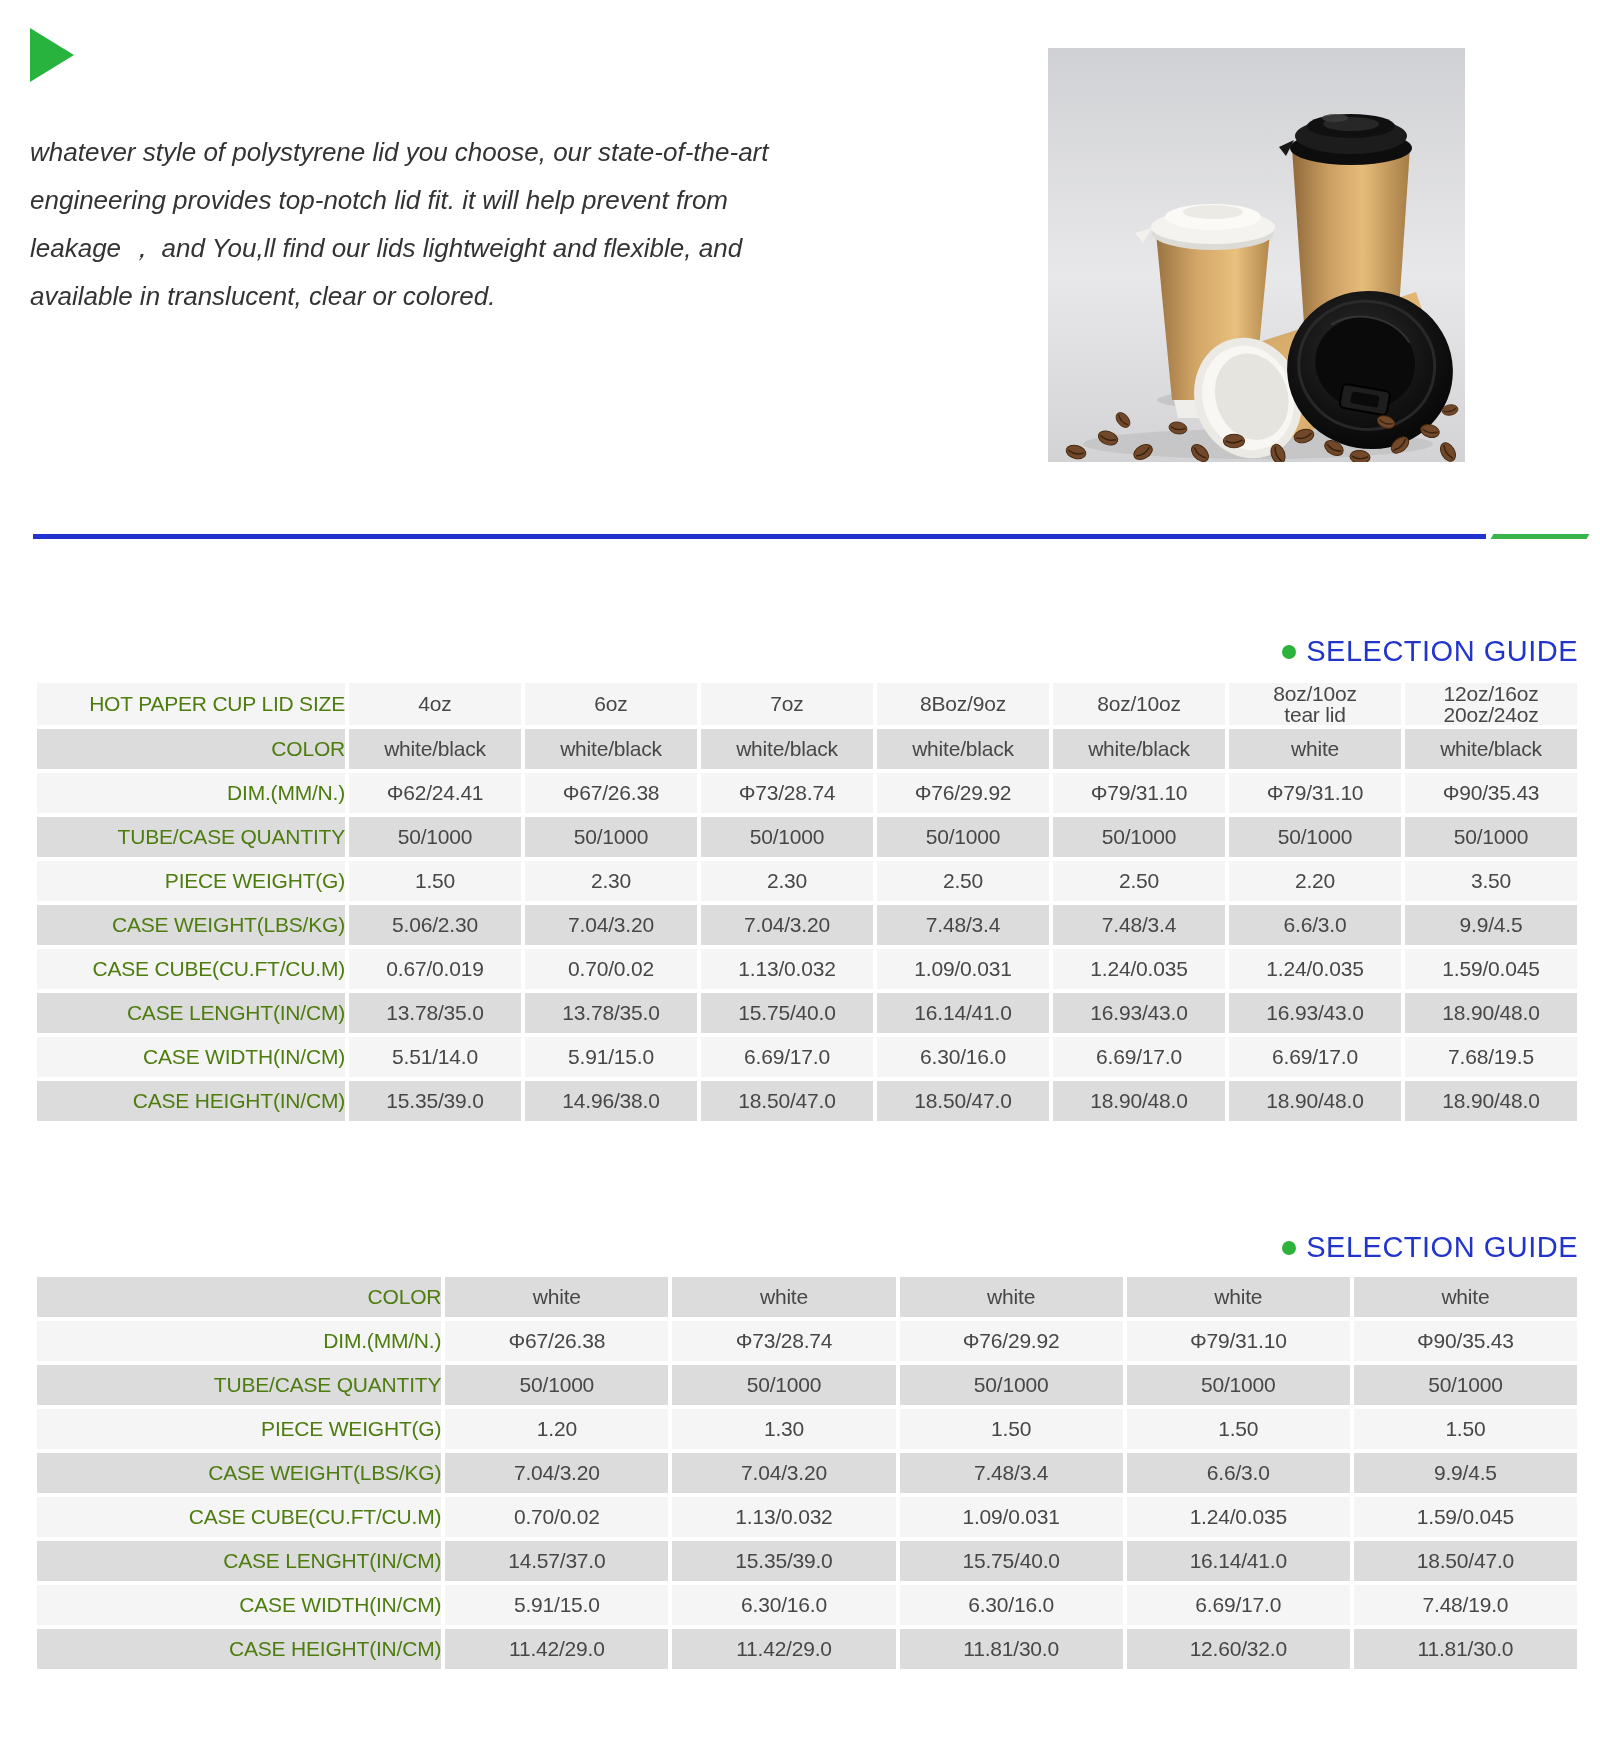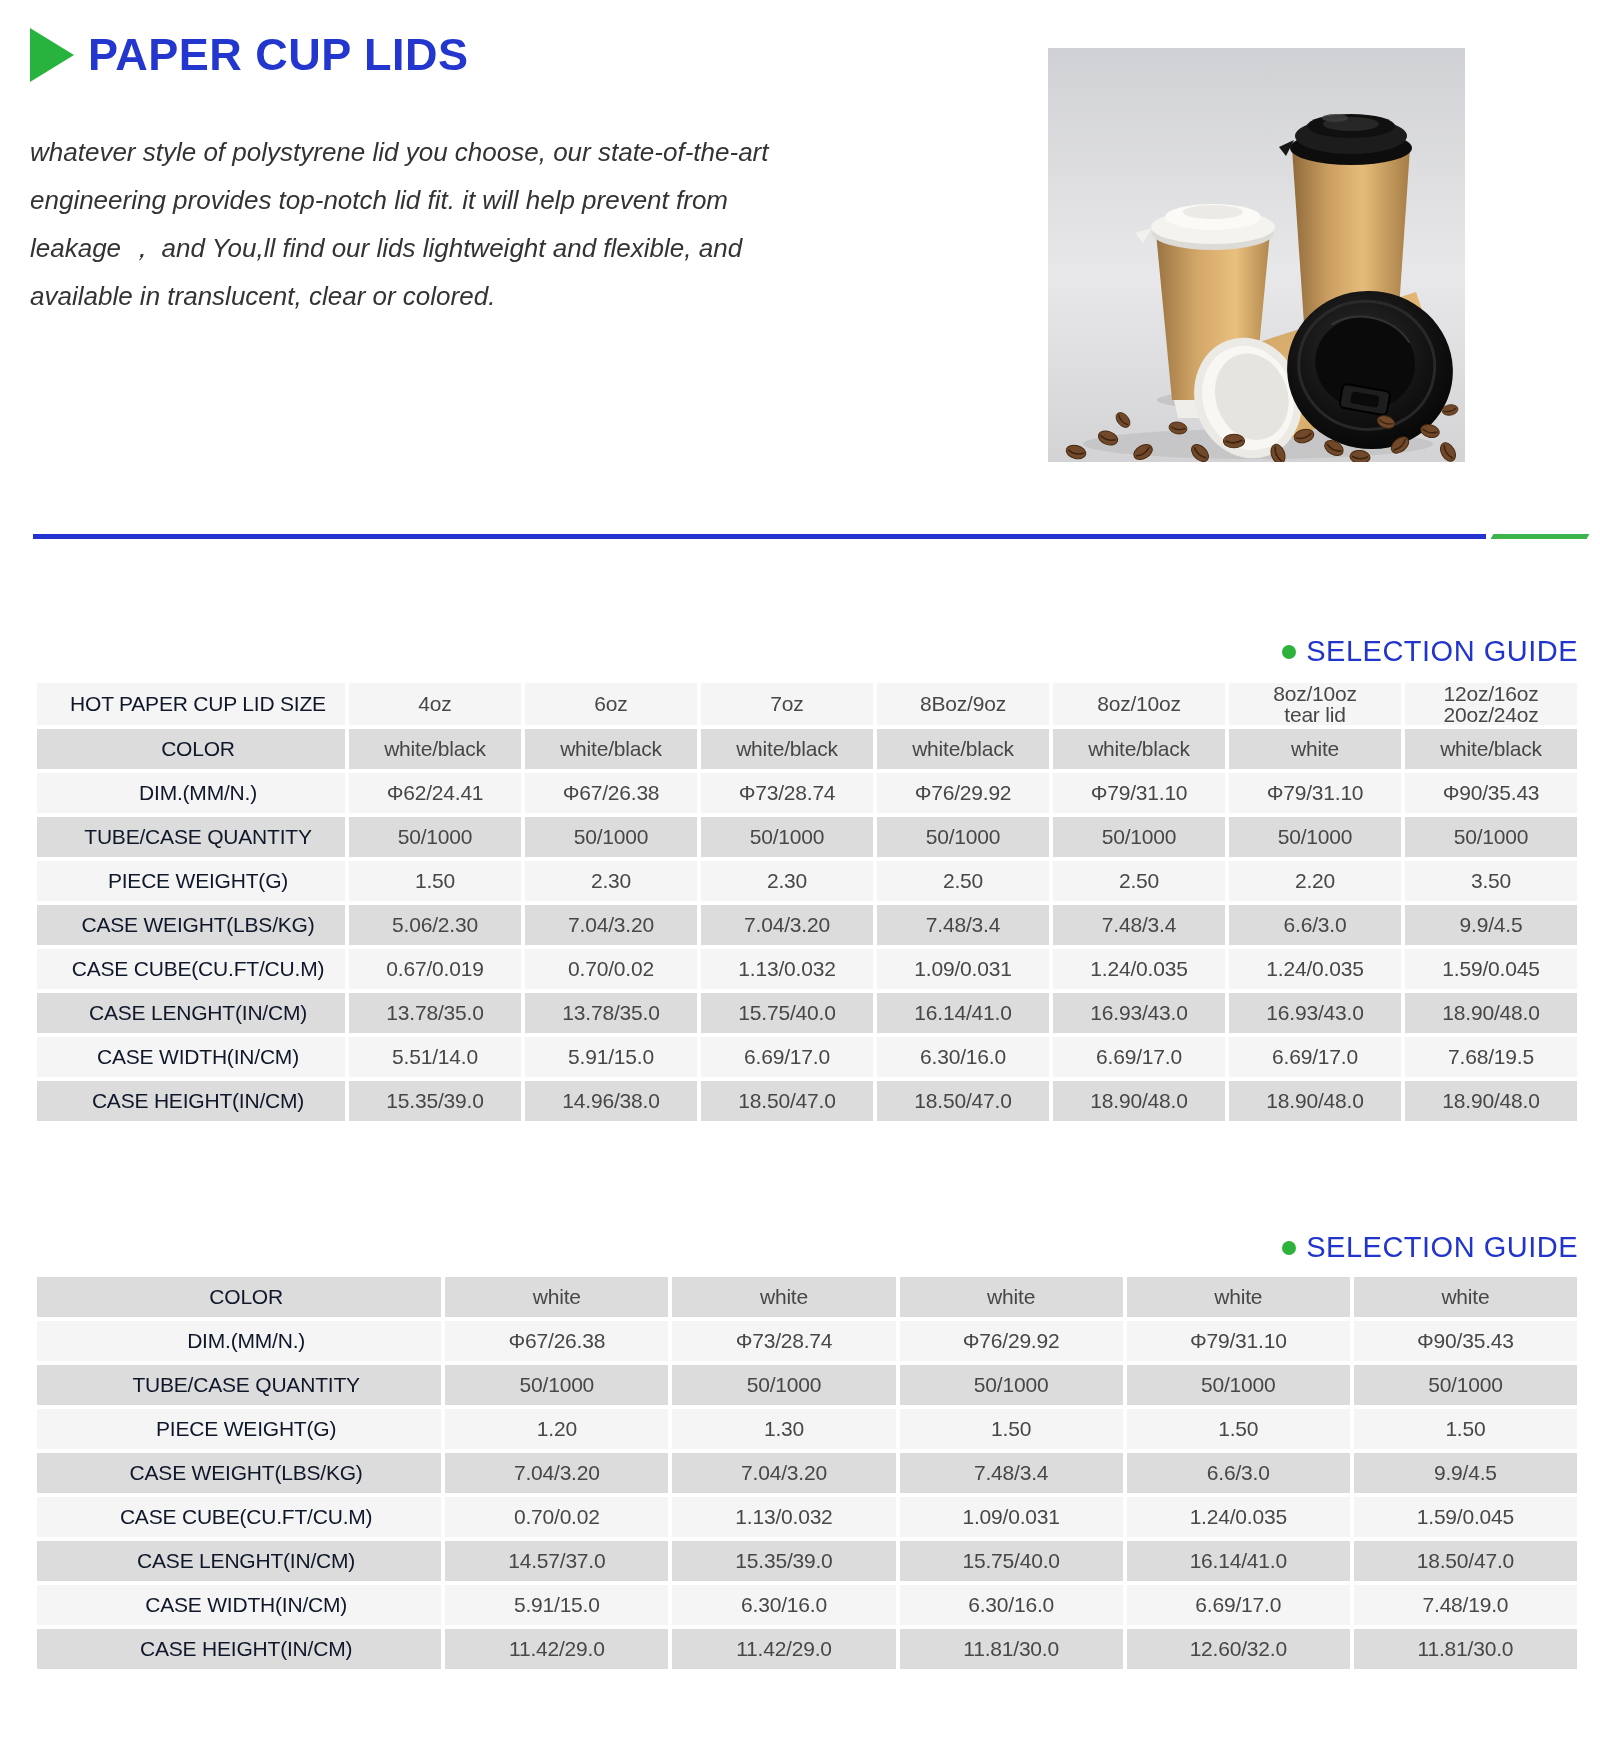--- a/index.html
+++ b/index.html
@@ -35,34 +35,33 @@
 
   
   table.spec{position:absolute;left:33px;border-collapse:separate;border-spacing:4px;
              table-layout:fixed;width:1548px;}
   table.t1{top:679px;}
   table.t2{top:1273px;}
   table.t1 col.c0{width:308px;} table.t1 col.cd{width:172px;}
   table.t2 col.c0b{width:404px;} table.t2 col.cdb{width:223px;}
   table.spec td{height:40px;padding:0;vertical-align:middle;font-size:21px;color:#474747;
                 letter-spacing:-0.2px;overflow:hidden;}
-  table.spec td.lbl{text-align:center;padding-left:14px;color:#0f172a;}
+  table.spec td.lbl{text-align:right;padding-left:14px;color:#4d7c0f;}
   table.spec td.val{text-align:center;}
   tr.row-light td{background:#f5f5f5;}
   tr.row-dark td{background:#dcdcdc;}
   td.two-line{font-size:19px;line-height:21px;}
 </style>
 </head>
 <body>
 
 <div class="page">
 
   <div class="title-row">
     <span class="tri"></span>
-    <h1 class="title">PAPER CUP LIDS</h1>
   </div>
 
   <div class="intro">
       <div>whatever style of polystyrene lid you choose, our state-of-the-art</div>
       <div>engineering provides top-notch lid fit. it will help prevent from</div>
       <div>leakage ，  and You,ll find our lids lightweight and flexible, and</div>
       <div>available in translucent, clear or colored.</div>
     </div>
 
   <div class="photo">

